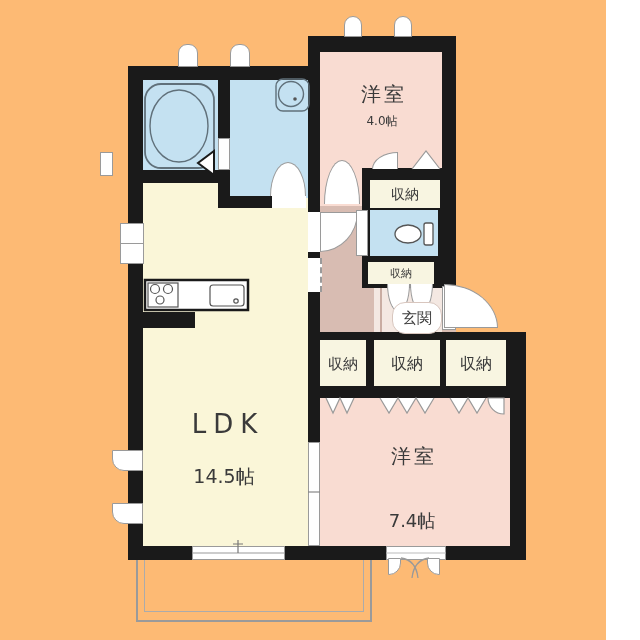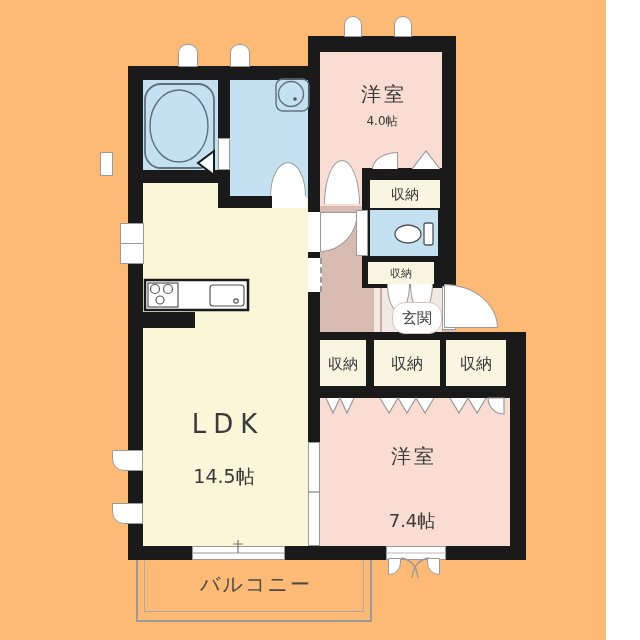--- a/index.html
+++ b/index.html
@@ -156,15 +156,14 @@
   <div class="lbl" style="left:228px;top:424px;font-size:26px;letter-spacing:7px;">LDK</div>
   <div class="lbl" style="left:224px;top:456px;font-size:19px;margin-top:20px;">14.5帖</div>
 
   <div class="lbl" style="left:343px;top:364px;font-size:15px;">収納</div>
   <div class="lbl" style="left:407px;top:364px;font-size:16px;">収納</div>
   <div class="lbl" style="left:476px;top:364px;font-size:16px;">収納</div>
 
   <div class="lbl" style="left:414px;top:456px;font-size:20px;letter-spacing:3px;">洋室</div>
   <div class="lbl" style="left:412px;top:485px;font-size:18px;margin-top:36px;">7.4帖</div>
 
-  <div class="lbl" style="left:256px;top:584px;font-size:20px;letter-spacing:2px;color:#4a4a4a;">バルコニー</div>
 
 </div>
 
 </body></html>

